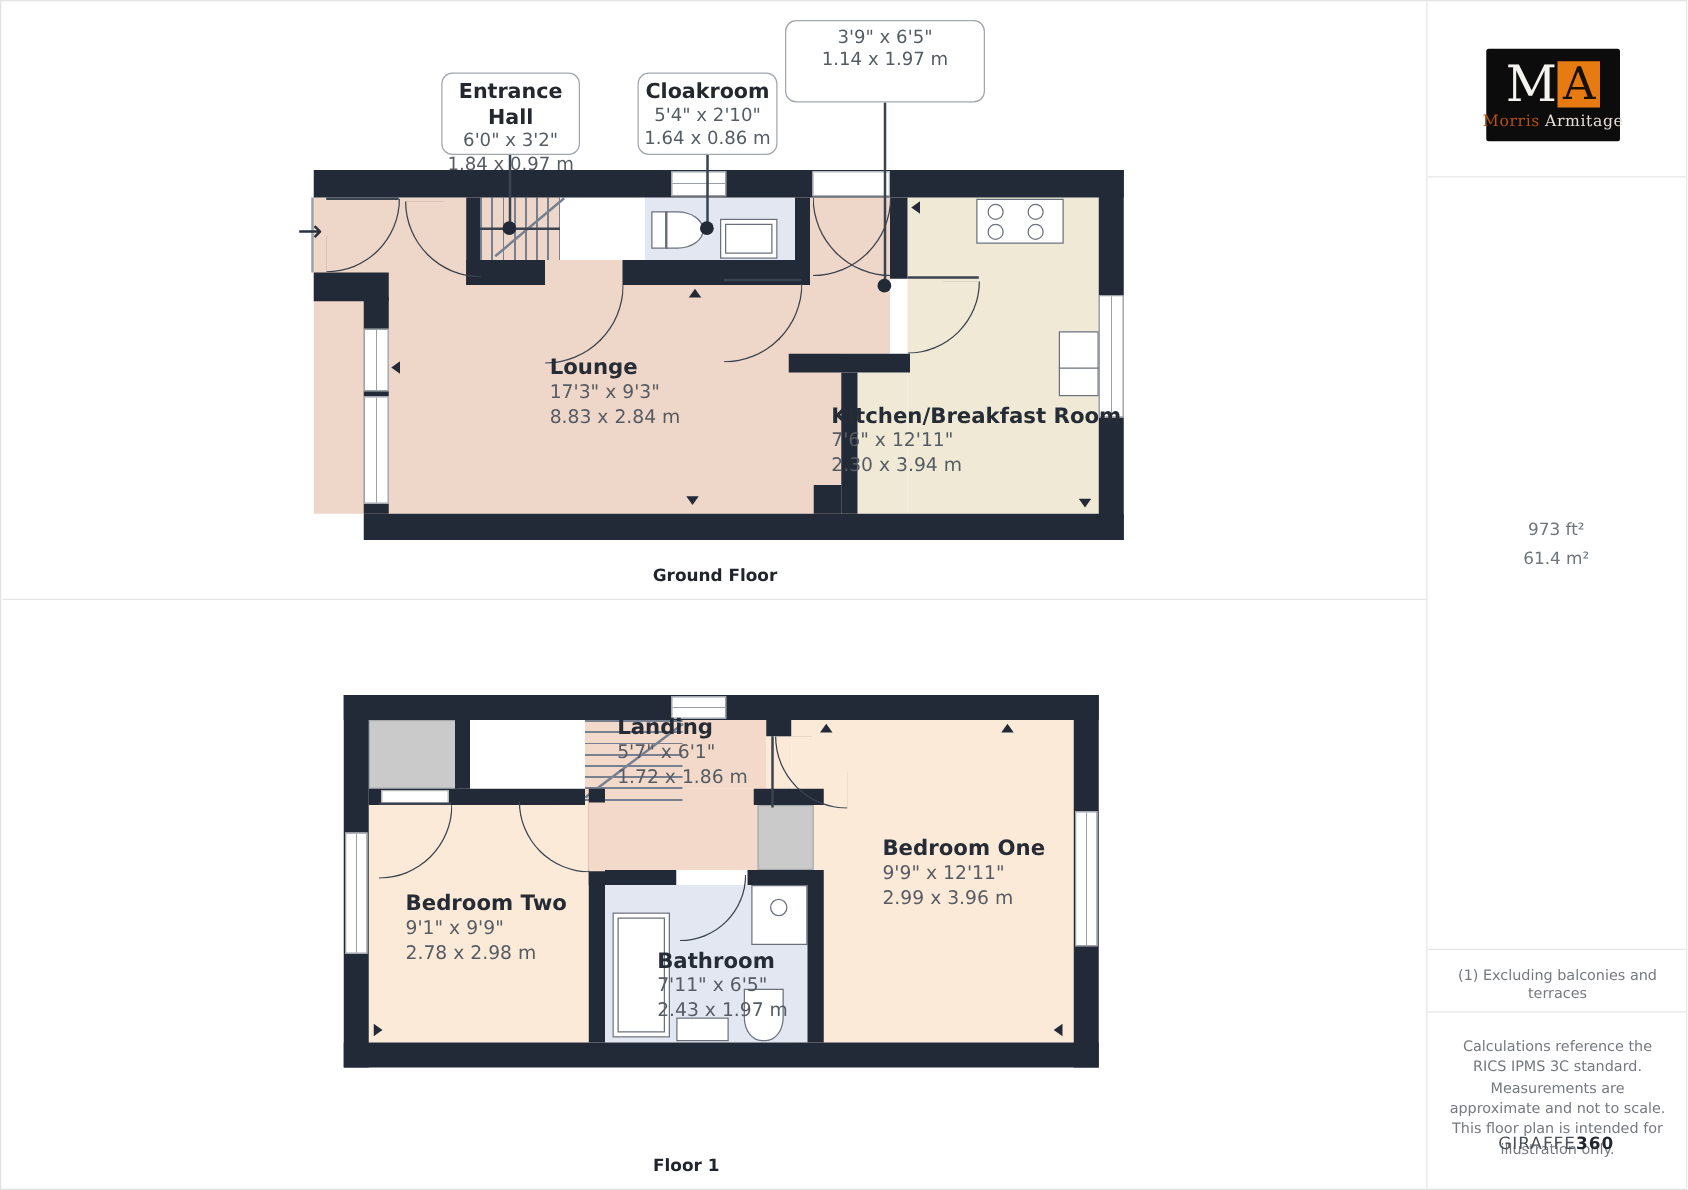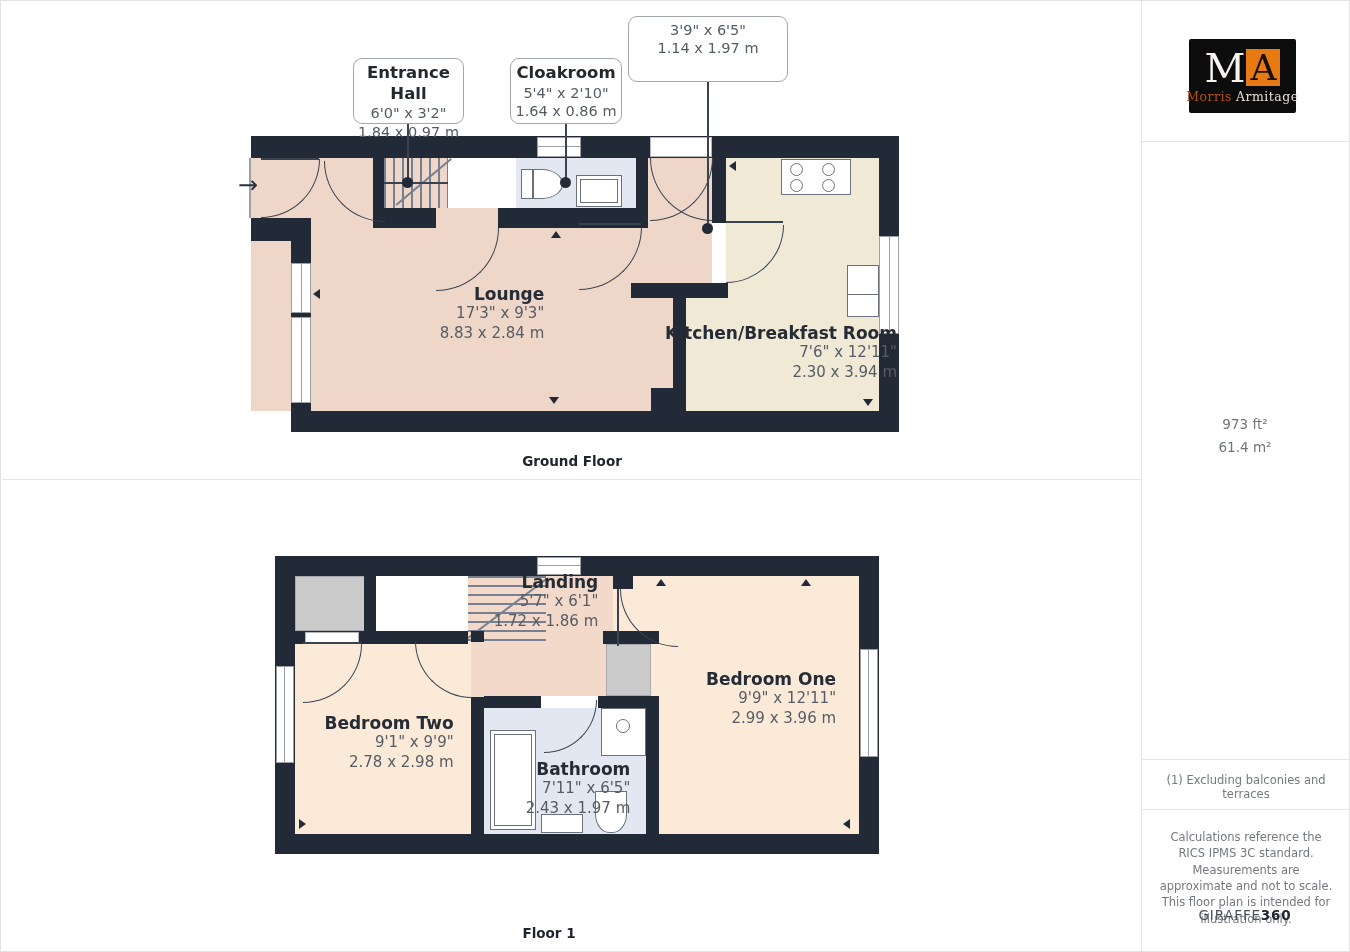--- a/index.html
+++ b/index.html
@@ -20,21 +20,21 @@
   .arc{position:absolute;z-index:4;border:0 solid #3a4350;}
   .arc-tl{border-radius:0 0 100% 0;border-right-width:1.5px;border-bottom-width:1.5px;}
   .arc-tr{border-radius:0 0 0 100%;border-left-width:1.5px;border-bottom-width:1.5px;}
   .dline{position:absolute;background:#3a4350;z-index:4;}
   .st-v{position:absolute;z-index:2;background-image:repeating-linear-gradient(90deg,#778090 0 1.5px,transparent 1.5px 9px);}
   .st-h{position:absolute;z-index:2;background-image:repeating-linear-gradient(180deg,#778090 0 1.5px,transparent 1.5px 9px);}
   .diag{position:absolute;height:1.5px;background:#778090;z-index:2;transform-origin:left center;}
   .fixture{position:absolute;background:#fff;border:1.5px solid #6a707c;box-sizing:border-box;z-index:2;}
   .fx-inner{position:absolute;inset:3px;border:1px solid #6a707c;}
   .hob-dot{position:absolute;width:13px;height:13px;border-radius:50%;border:1.5px solid #6a707c;box-sizing:border-box;background:#fff;}
-  .room-label{position:absolute;transform:translateX(-50%);text-align:right;z-index:5;white-space:nowrap;}
+  .room-label{position:absolute;transform:translateX(-50%);text-align:left;z-index:5;white-space:nowrap;}
   .room-name{font-weight:bold;font-size:17px;color:#262c36;line-height:1.2;}
   .room-dims{font-size:15px;color:#565c64;line-height:1.28;}
   .callout{position:absolute;background:#fff;border:1.5px solid #a2a7ad;border-radius:9px;text-align:center;z-index:6;padding-top:4px;box-sizing:border-box;}
   .callout-name{font-weight:bold;font-size:16.5px;color:#23272e;line-height:1.25;}
   .callout-dims{font-size:14.5px;color:#565c64;line-height:1.26;}
   .leader{position:absolute;width:1.5px;background:#3a4350;z-index:5;}
   .dot{position:absolute;width:11px;height:11px;border-radius:50%;background:#232a37;z-index:6;}
   .caption{position:absolute;transform:translateX(-50%);font-size:13.5px;font-weight:bold;color:#20242c;z-index:5;}
   .tri{position:absolute;width:0;height:0;z-index:4;}
   .tri-up{border-left:5px solid transparent;border-right:5px solid transparent;border-bottom:7px solid #232a37;}

